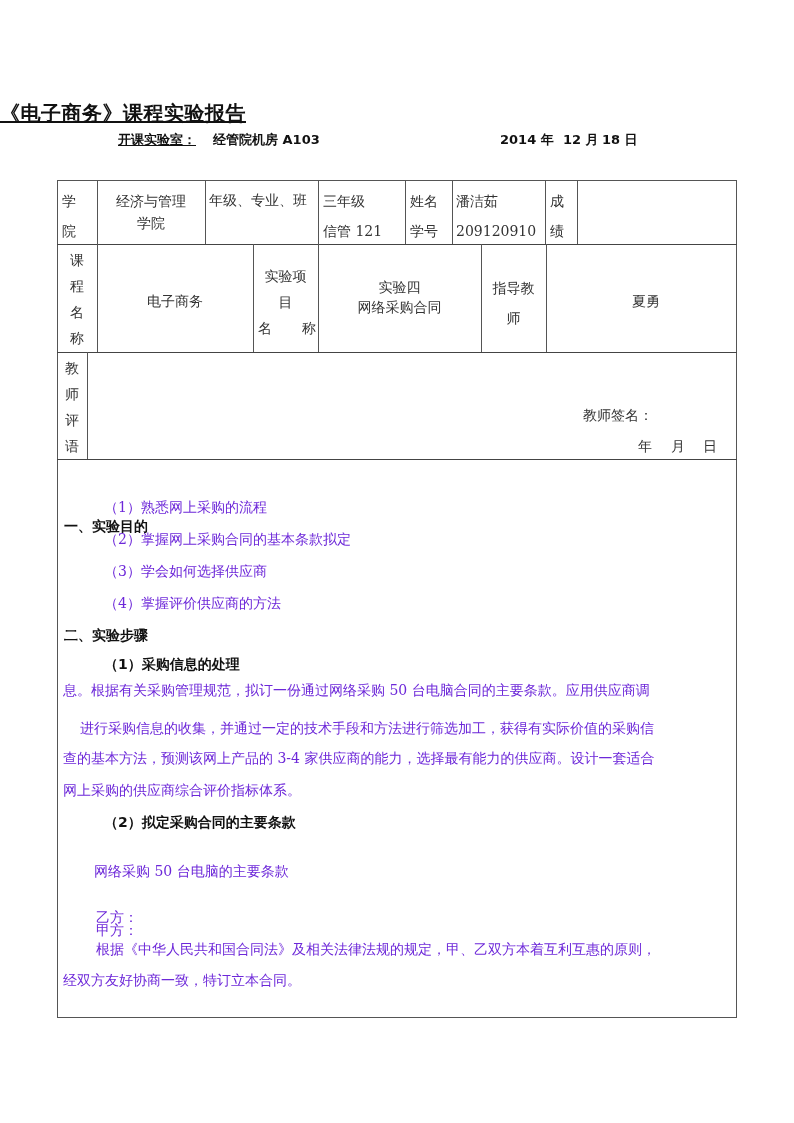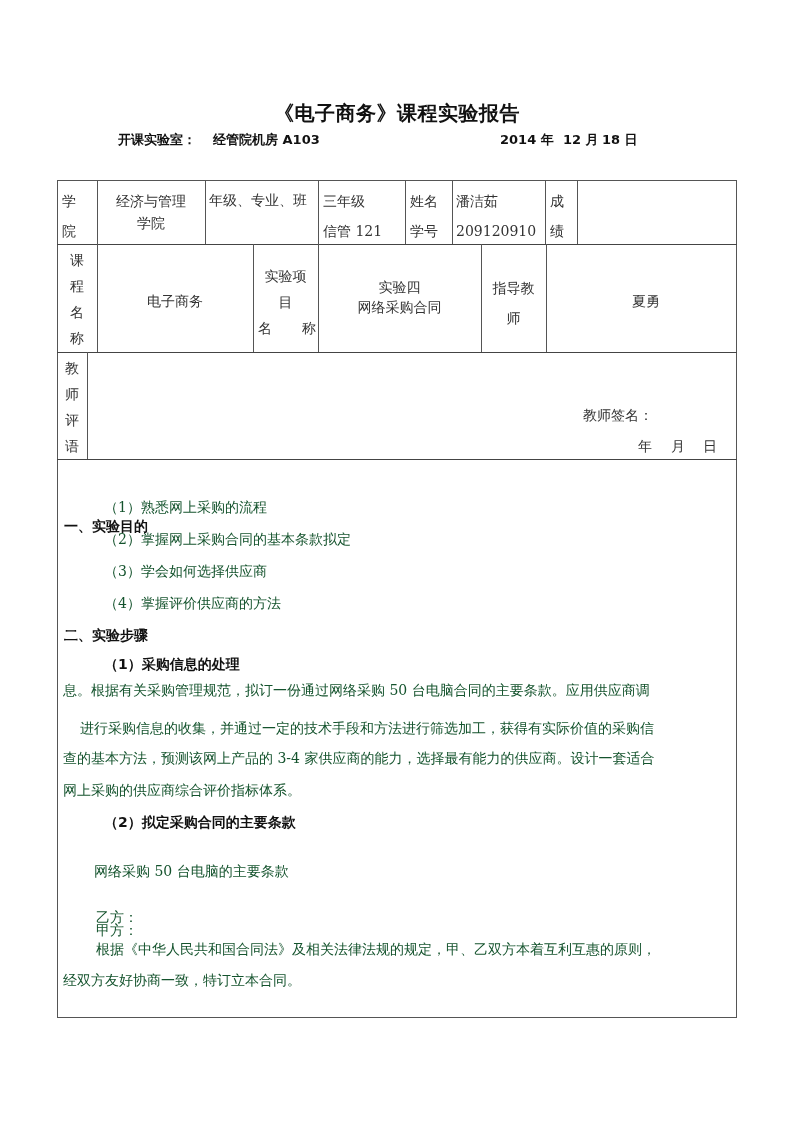--- a/index.html
+++ b/index.html
@@ -1,35 +1,35 @@
 <!DOCTYPE html>
 <html><head>
 <meta charset="utf-8">
 <style>
   html, body { margin: 0; padding: 0; background: #ffffff; }
   body { width: 794px; height: 1123px; position: relative; overflow: hidden;
          font-family: "DejaVu Serif", "Liberation Serif", serif; color: #222; }
   .abs { position: absolute; }
-  .title { left: 0; width: 794px; top: 100px; text-align: center; font-size: 20px; font-weight: bold;
-           font-family: "DejaVu Sans", "Liberation Sans", sans-serif; color: #111; letter-spacing: 0.5px; }
+  .title { left: 0; width: 794px; top: 100px; text-align: left; font-size: 20px; font-weight: bold;
+           font-family: "DejaVu Sans", "Liberation Sans", sans-serif; color: #111; letter-spacing: 0.5px; text-decoration: underline; }
   .sub { top: 131px; font-size: 13px; font-weight: bold; font-family: "DejaVu Sans", "Liberation Sans", sans-serif; color: #111; }
   .hl { position: absolute; height: 0; border-top: 1.5px solid #444; }
   .vl { position: absolute; width: 0; border-left: 1.5px solid #555; }
   .cell { position: absolute; font-size: 14px; color: #333; line-height: 26px; }
   .center { text-align: center; }
-  .body-text { position: absolute; font-size: 14px; color: #14532d; }
+  .body-text { position: absolute; font-size: 14px; color: #6d28d9; }
   .bold { font-weight: bold; font-family: "DejaVu Sans", "Liberation Sans", sans-serif; color: #111; }
   .outer { position: absolute; left: 57px; top: 180px; width: 680px; height: 838px;
            border: 1.5px solid #555; box-sizing: border-box; }
 </style>
 </head>
 <body>
 
 <div class="abs title">《电子商务》课程实验报告</div>
-<div class="abs sub" style="left:118px;">开课实验室：</div>
+<div class="abs sub" style="left:118px;text-decoration:underline;">开课实验室：</div>
 <div class="abs sub" style="left:213px;">经管院机房 A103</div>
 <div class="abs sub" style="left:500px;">2014 年</div>
 <div class="abs sub" style="left:563px;">12 月</div>
 <div class="abs sub" style="left:602px;">18 日</div>
 
 <div class="outer"></div>
 
 <div class="hl" style="left:57px; width:680px; top:244px;"></div>
 <div class="hl" style="left:57px; width:680px; top:352px;"></div>
 <div class="hl" style="left:57px; width:680px; top:459px;"></div>

